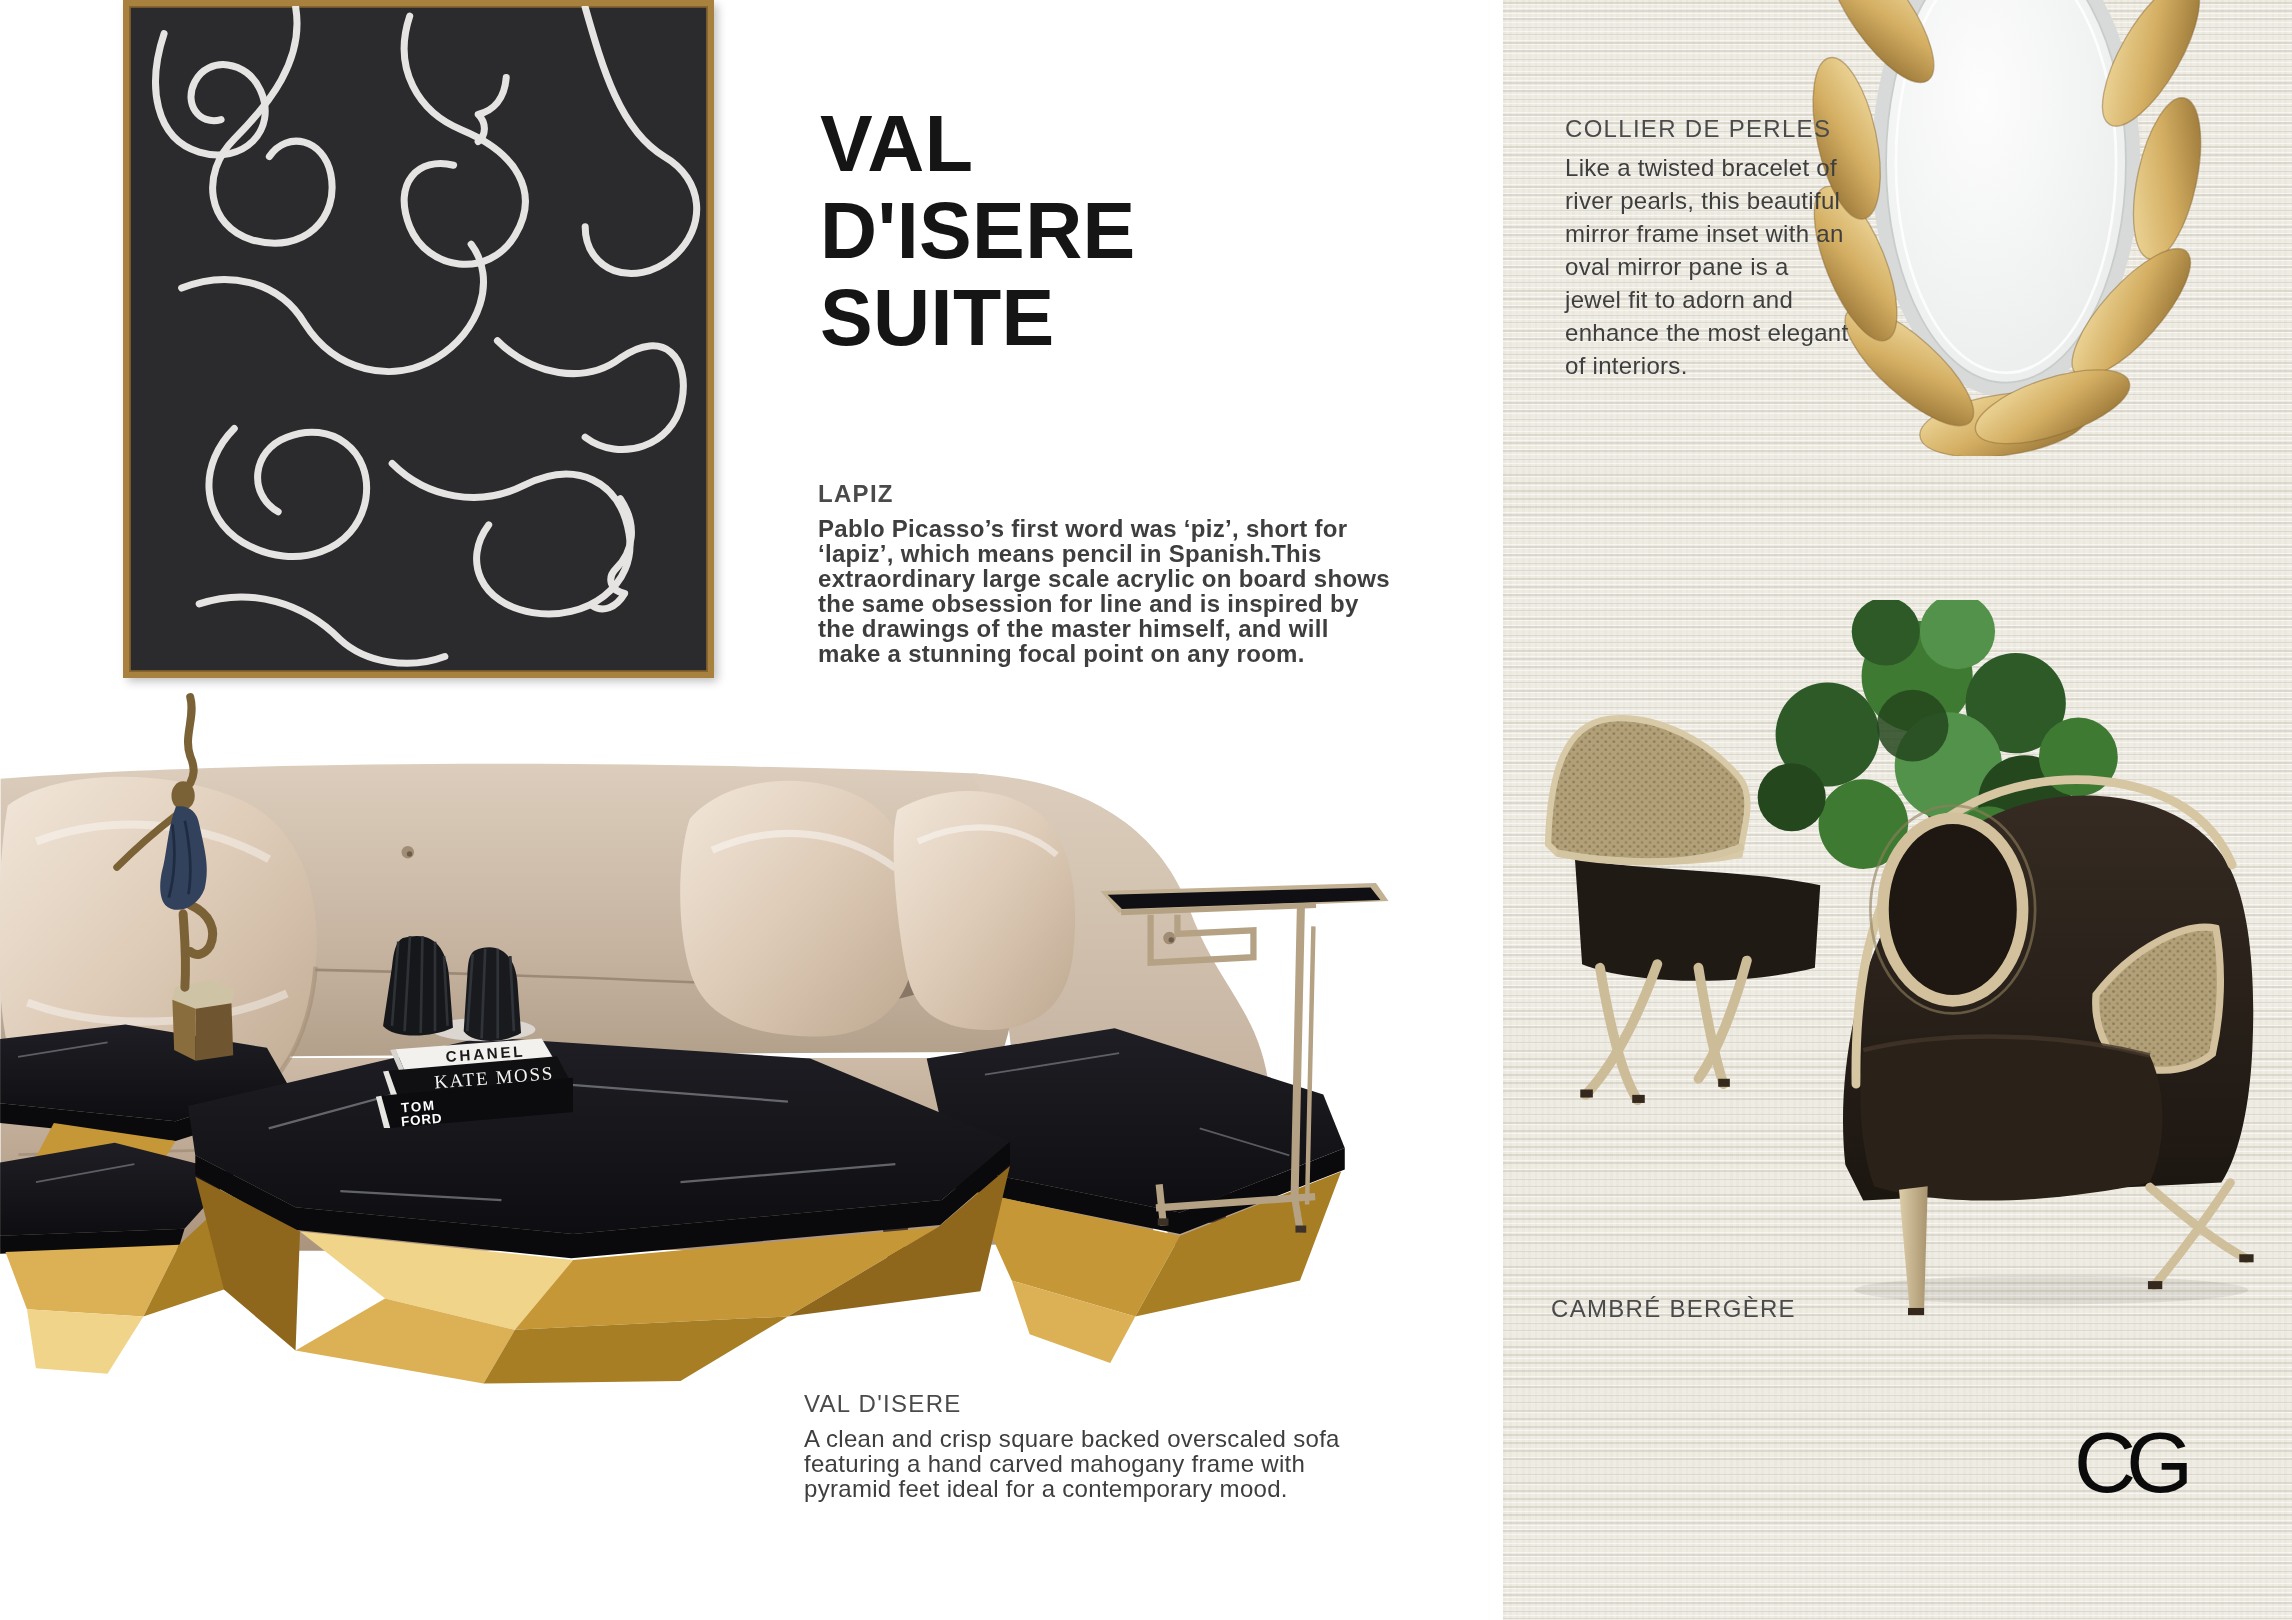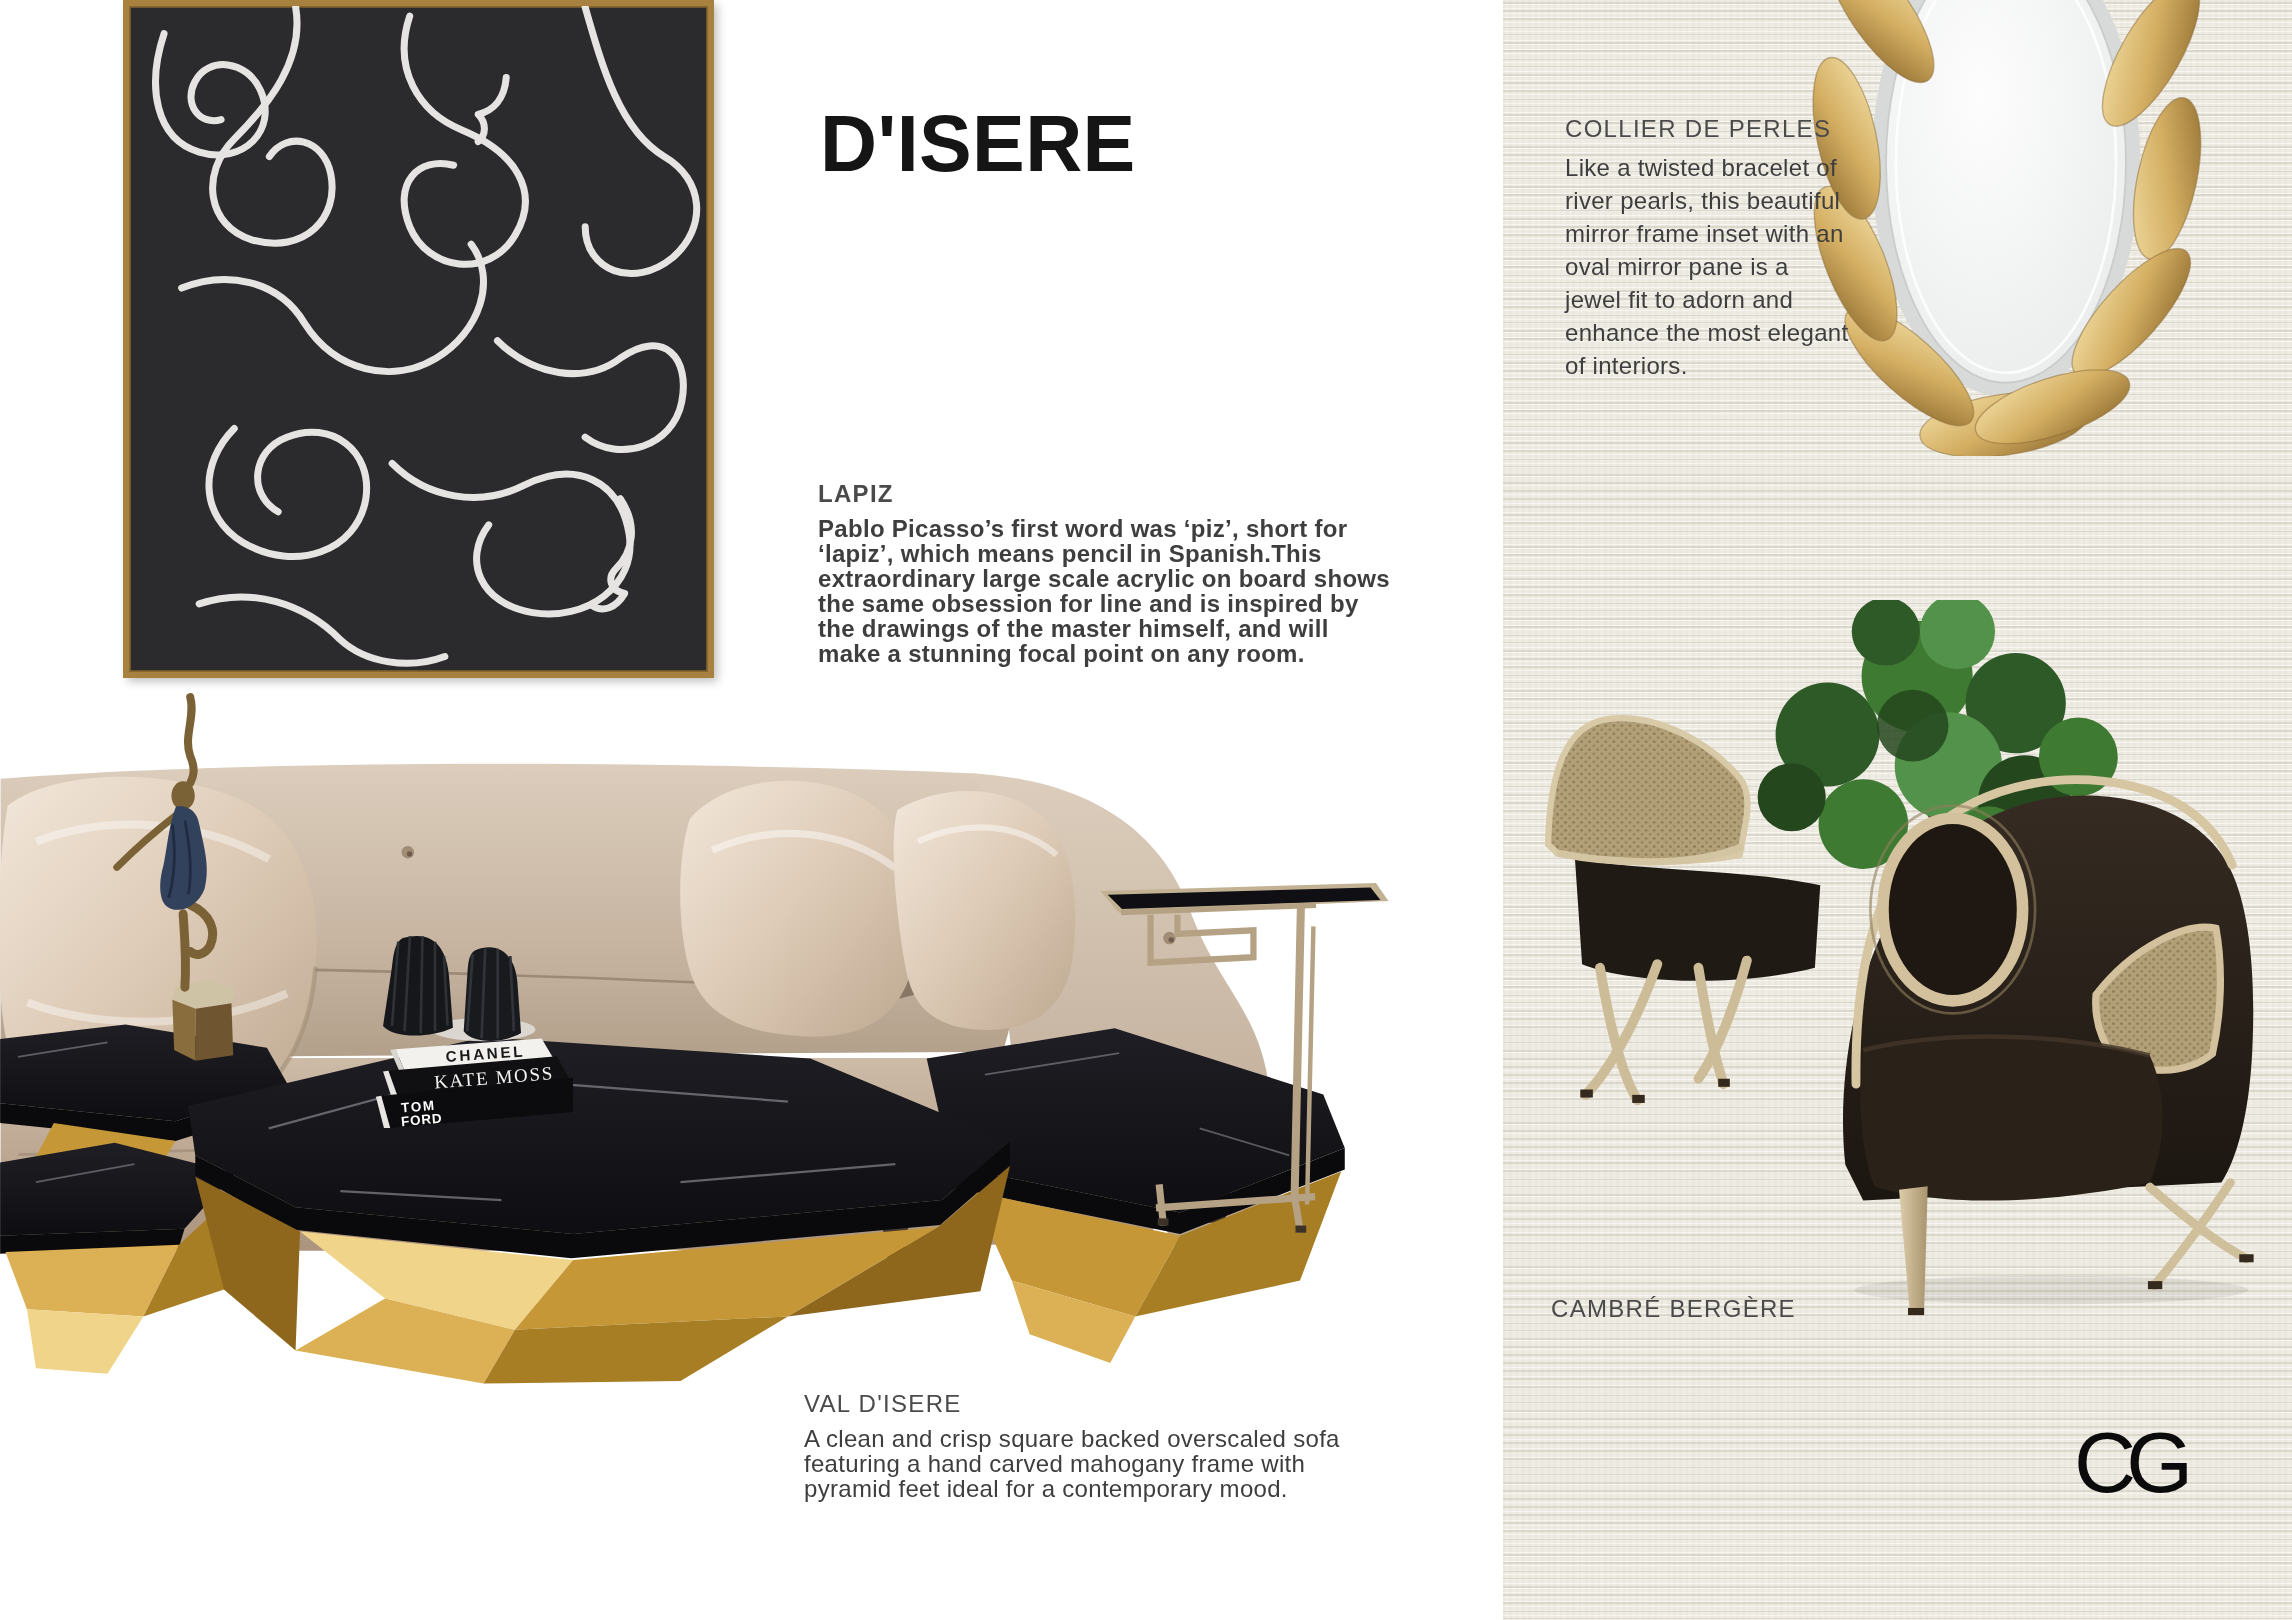--- a/index.html
+++ b/index.html
@@ -47,21 +47,23 @@
         <path d="M420,380 C460,420 520,430 560,400 C610,365 640,400 630,450 C620,500 560,520 520,490"></path>
         <path d="M300,520 C340,560 400,570 450,545 C510,515 560,540 570,600 C580,660 520,700 460,690 C400,680 380,630 410,590"></path>
         <path d="M80,680 C140,660 200,680 240,720 C270,748 320,755 360,740"></path>
         <path d="M560,560 C580,590 575,620 555,640 C545,650 548,665 565,668 C555,685 540,690 528,682"></path>
         <path d="M430,80 C428,105 415,118 398,122 C408,132 407,146 398,153"></path>
       </g>
     </svg>
   </div>
 
   <div class="abs title-block">
+    <div class="title-line">VAL</div>
     <div class="title-line">D'ISERE</div>
+    <div class="title-line">SUITE</div>
   </div>
 
   <div class="abs lapiz-block">
     <div class="heading">LAPIZ</div>
     <div class="body-text">Pablo Picasso’s first word was ‘piz’, short for ‘lapiz’, which means pencil in Spanish.This extraordinary large scale acrylic on board shows the same obsession for line and is inspired by the drawings of the master himself, and will make a stunning focal point on any room.</div>
   </div>
 
   <svg class="abs" style="left:0;top:734px" width="1281" height="537" viewBox="0 0 1430 600">
     <defs>
       <linearGradient id="sofaG" x1="0" y1="0" x2="0" y2="1">

